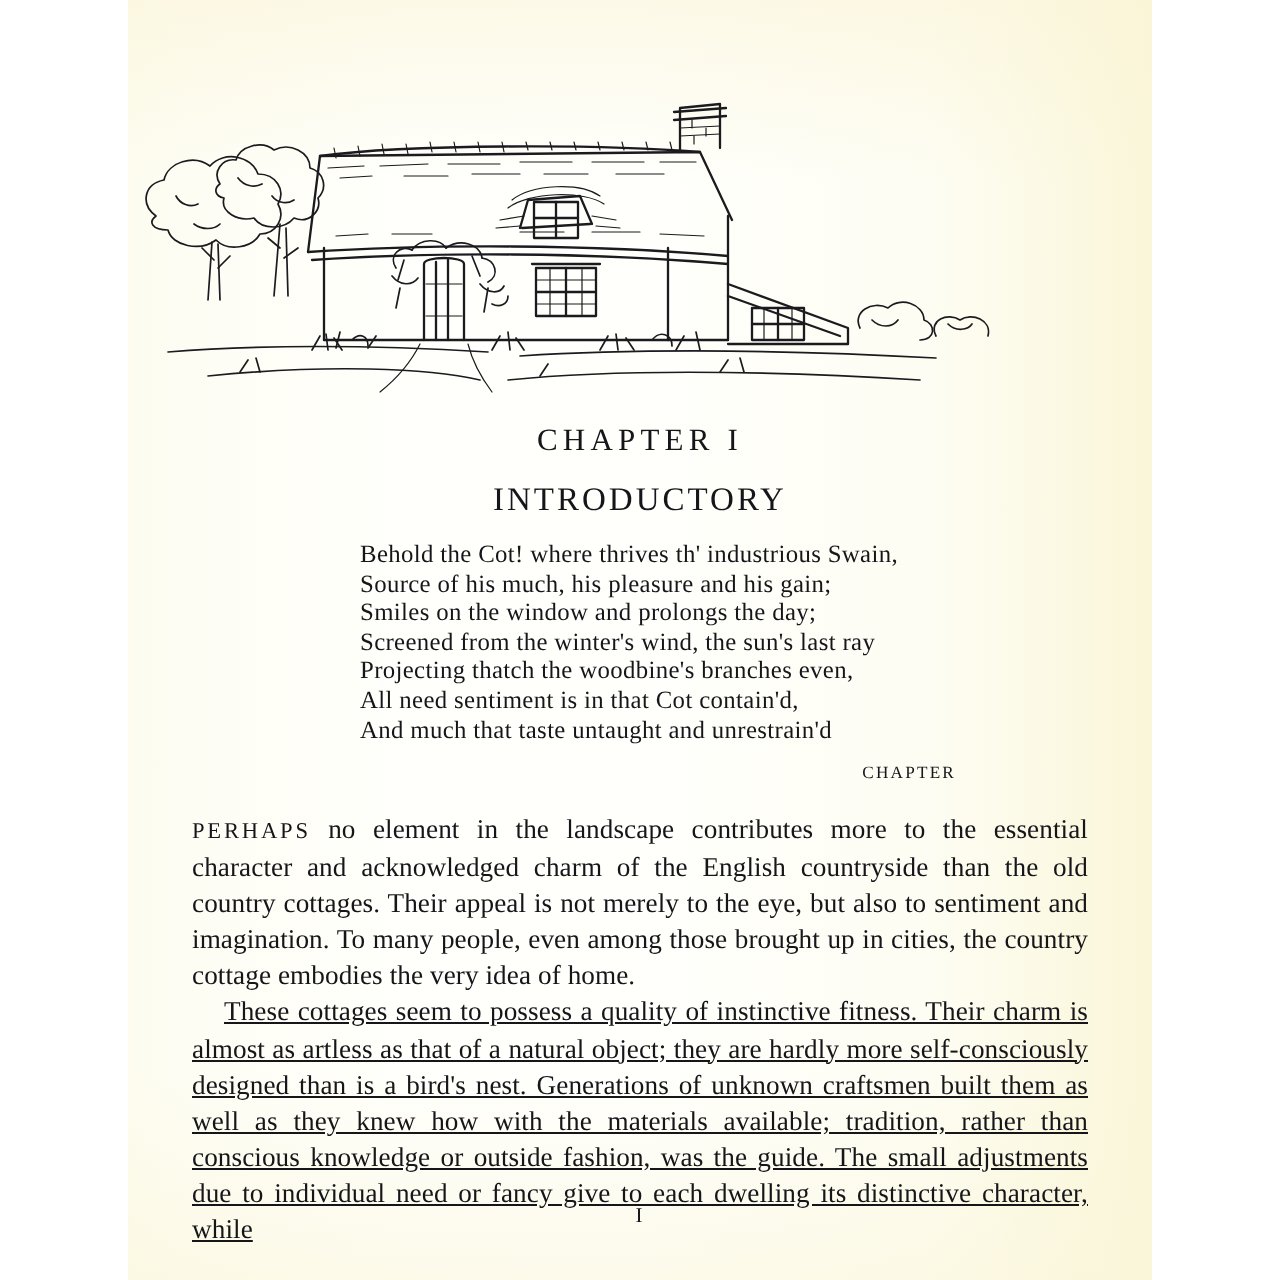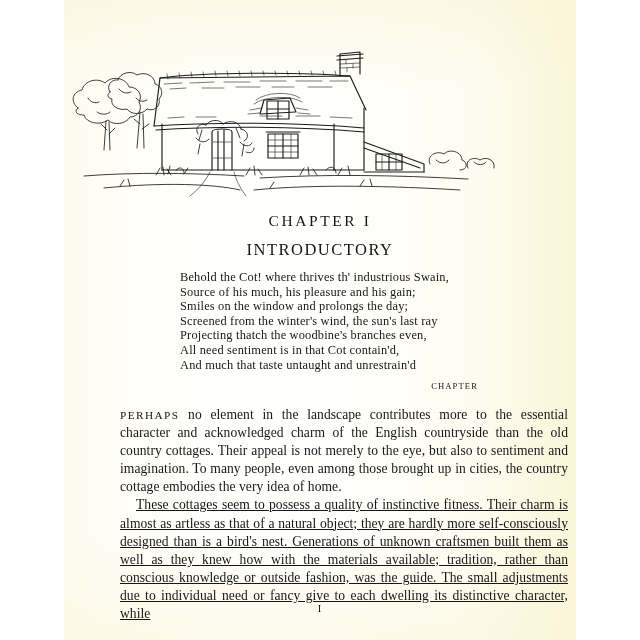--- a/index.html
+++ b/index.html
@@ -119,21 +119,20 @@
     font-size: 8.6px;
     letter-spacing: 1.1px;
   }
 
   
   #body-text {
     position: absolute;
     left: 32px;
     top: 406px;
     width: 448px;
-    margin-left: 24px;
   }
   .para {
     font-size: 13.6px;
     line-height: 18.1px;
     text-align: justify;
     text-justify: inter-word;
     margin: 0;
     letter-spacing: 0.04px;
   }
   .para.indented { text-indent: 16px; text-decoration: underline; }

